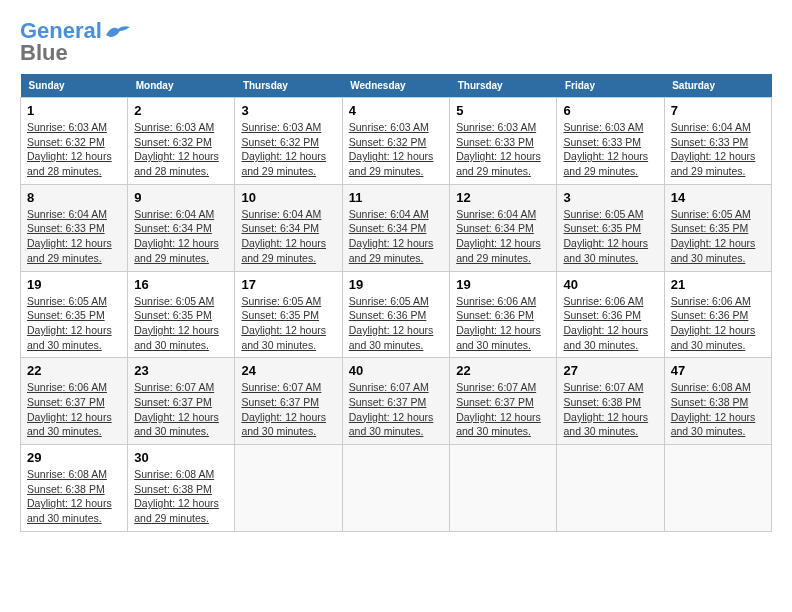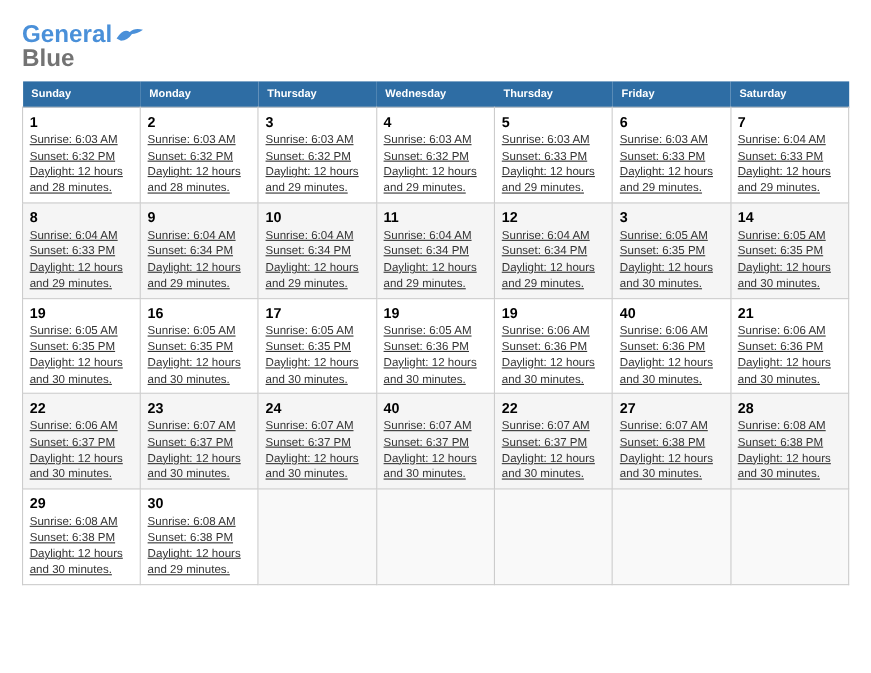--- a/index.html
+++ b/index.html
@@ -226,21 +226,21 @@
         </td>
         <td>
           <span class="day-number">22</span>
           <div class="day-info">Sunrise: 6:07 AM<br>Sunset: 6:37 PM<br>Daylight: 12 hours and 30 minutes.</div>
         </td>
         <td>
           <span class="day-number">27</span>
           <div class="day-info">Sunrise: 6:07 AM<br>Sunset: 6:38 PM<br>Daylight: 12 hours and 30 minutes.</div>
         </td>
         <td>
-          <span class="day-number">28</span>
+          <span class="day-number">47</span>
           <div class="day-info">Sunrise: 6:08 AM<br>Sunset: 6:38 PM<br>Daylight: 12 hours and 30 minutes.</div>
         </td>
       </tr>
       <tr class="row-odd">
         <td>
           <span class="day-number">29</span>
           <div class="day-info">Sunrise: 6:08 AM<br>Sunset: 6:38 PM<br>Daylight: 12 hours and 30 minutes.</div>
         </td>
         <td>
           <span class="day-number">30</span>

